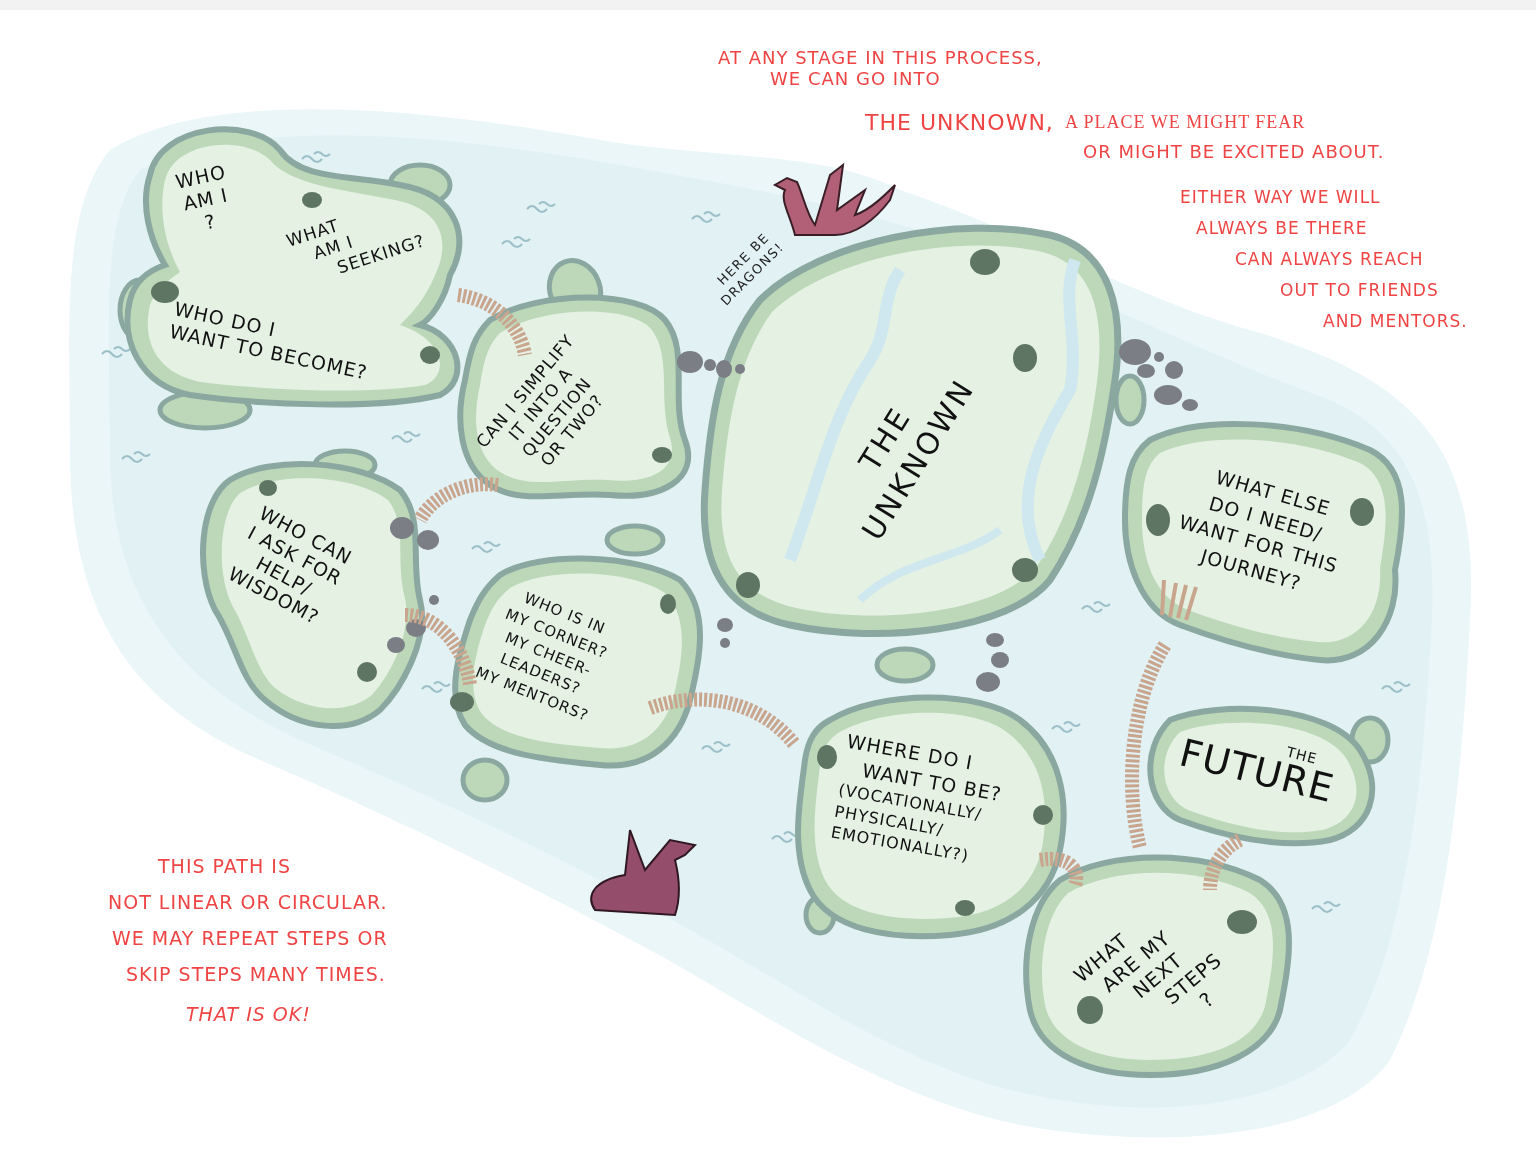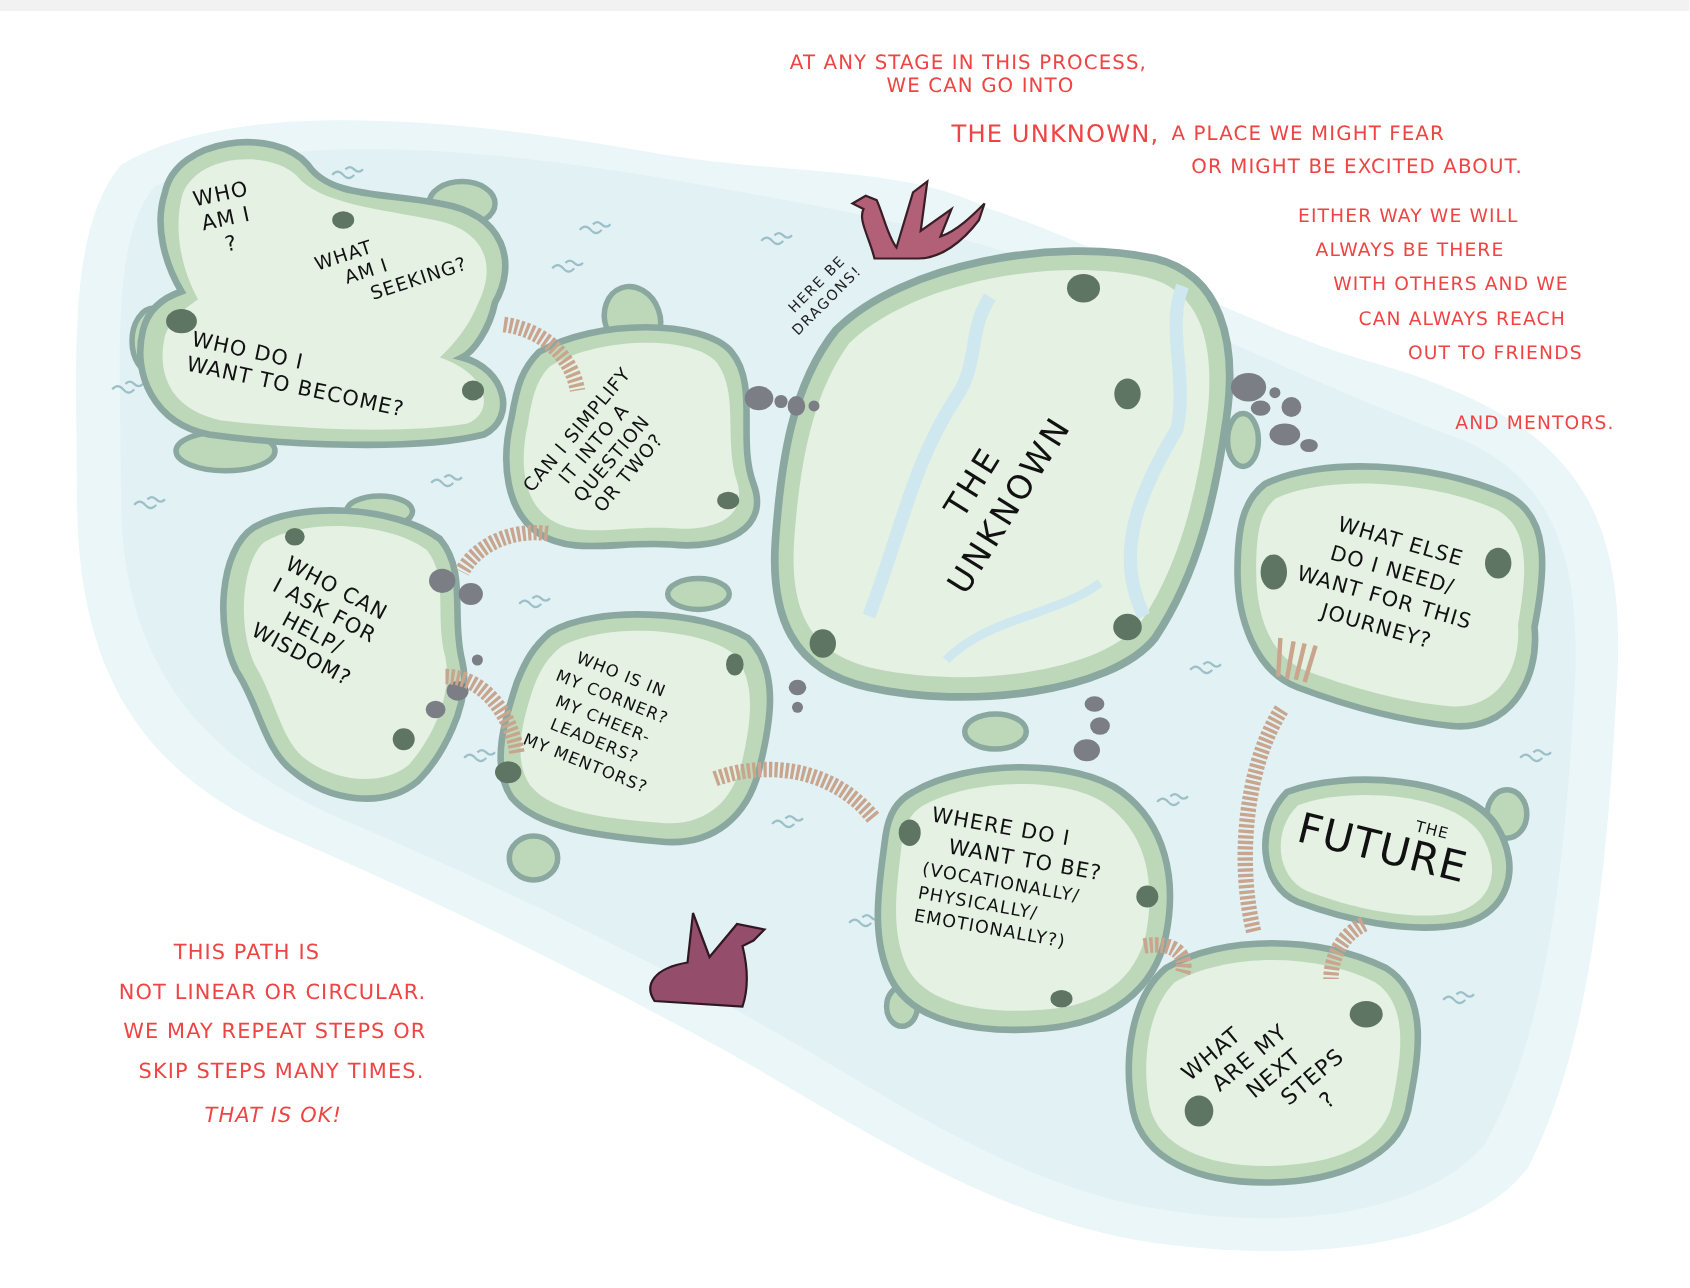--- a/index.html
+++ b/index.html
@@ -191,39 +191,38 @@
   <g transform="translate(775 160)">
     <path d="M20 75 C 15 55, 5 40, 10 30 L 0 25 L 12 18 L 22 22 C 28 35, 32 55, 40 65 L 55 15 L 68 5 L 62 50 L 90 30 L 80 55 C 95 50, 110 35, 120 25 L 115 40 C 100 60, 80 75, 60 75 Z" fill="#b25f78" stroke="#3a1e26" stroke-width="2"></path>
   </g>
   <g transform="translate(585 830)">
     <path d="M10 80 C 0 65, 10 50, 40 45 L 45 0 L 60 40 L 85 10 L 110 15 L 100 25 L 90 30 C 95 50, 95 70, 90 85 Z" fill="#944d6b" stroke="#2f1822" stroke-width="2"></path>
   </g>
 </svg>
 
 <div class="txt note" style="left:718px; top:48px; font-size:18px;">
   <span style="display:block;">AT ANY STAGE IN THIS PROCESS,</span>
-  <span style="display:block; margin-left:88px;">WE CAN GO INTO</span>
+  <span style="display:block; margin-left:52px;">WE CAN GO INTO</span>
 </div>
 <div class="txt" style="left:865px; top:110px; font-size:22px;">
   <span>THE UNKNOWN,</span>
 </div>
-<div class="txt" style="left:1065px; top:112px; font-size:18px;">
+<div class="txt" style="left:1065px; top:112px; font-size:18px;font-family:Liberation Serif, serif;">
   <span>A PLACE WE MIGHT FEAR</span>
 </div>
 <div class="txt" style="left:1083px; top:142px; font-size:18px;text-align:right;">
   <span>OR MIGHT BE EXCITED ABOUT.</span>
 </div>
 
 <div class="txt note" style="left:1180px; top:182px; font-size:17px; line-height:31px;">
   <span>EITHER WAY WE WILL</span>
   <span style="margin-left:16px;">ALWAYS BE THERE</span>
-  <span style="margin-left:32px;">WITH OTHERS AND WE</span>
   <span style="margin-left:55px;">CAN ALWAYS REACH</span>
   <span style="margin-left:100px;">OUT TO FRIENDS</span>
-  <span style="margin-left:143px;margin-top:33px;">AND MENTORS.</span>
+  <span style="margin-left:143px;">AND MENTORS.</span>
 </div>
 
 <div class="txt note" style="left:108px; top:848px; font-size:19px; line-height:36px;">
   <span style="margin-left:50px;">THIS PATH IS</span>
   <span>NOT LINEAR OR CIRCULAR.</span>
   <span style="margin-left:4px;">WE MAY REPEAT STEPS OR</span>
   <span style="margin-left:18px;">SKIP STEPS MANY TIMES.</span>
   <span style="margin-left:78px; margin-top:4px;font-style:italic;">THAT IS OK!</span>
 </div>
 

